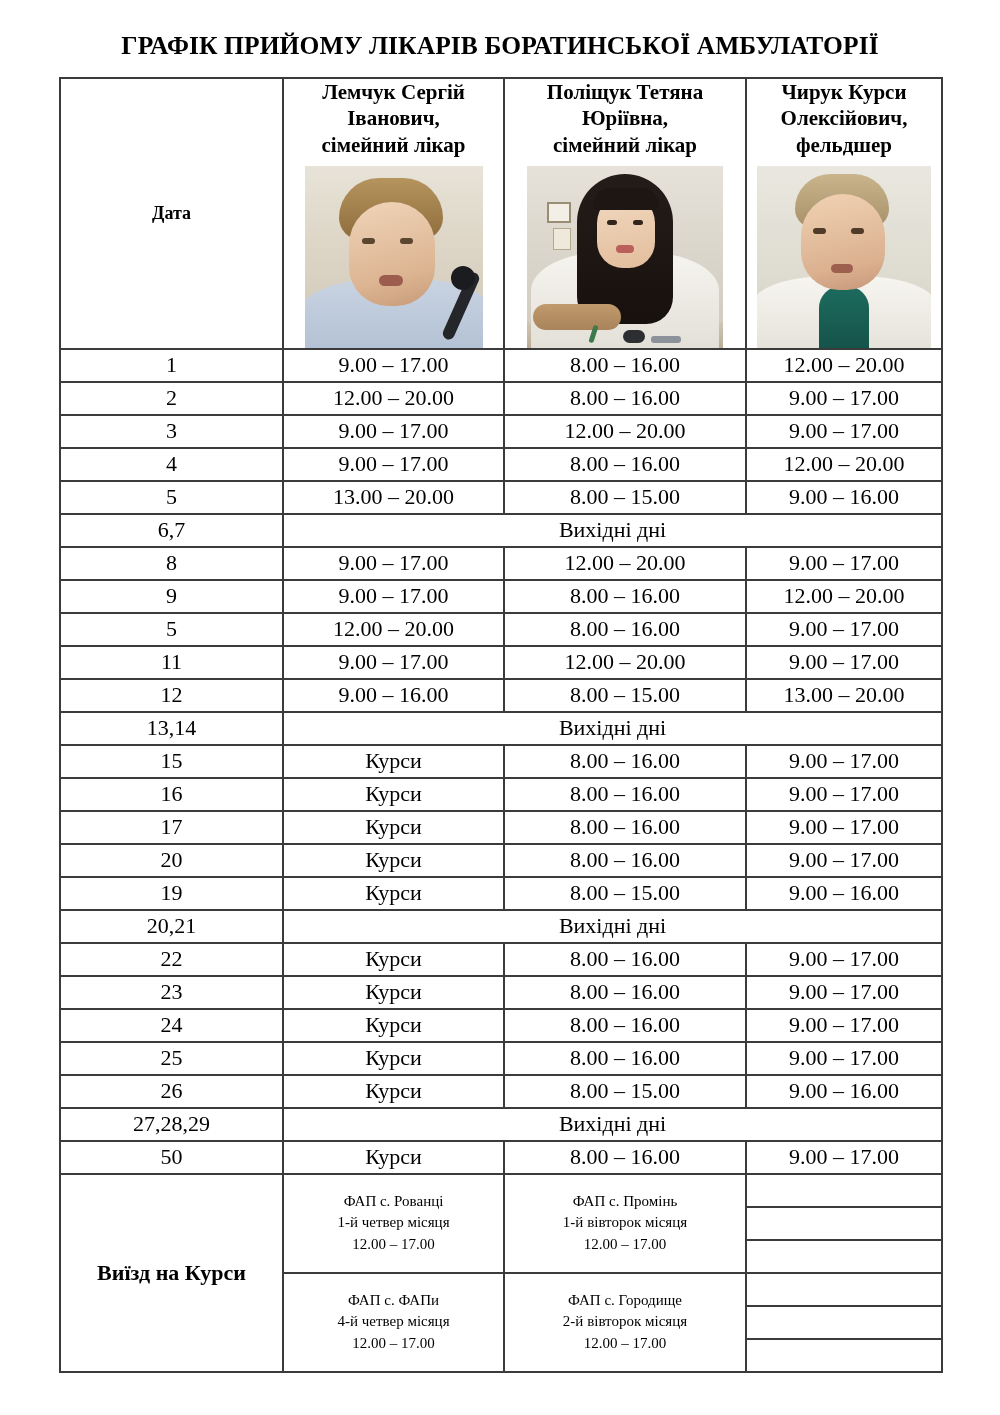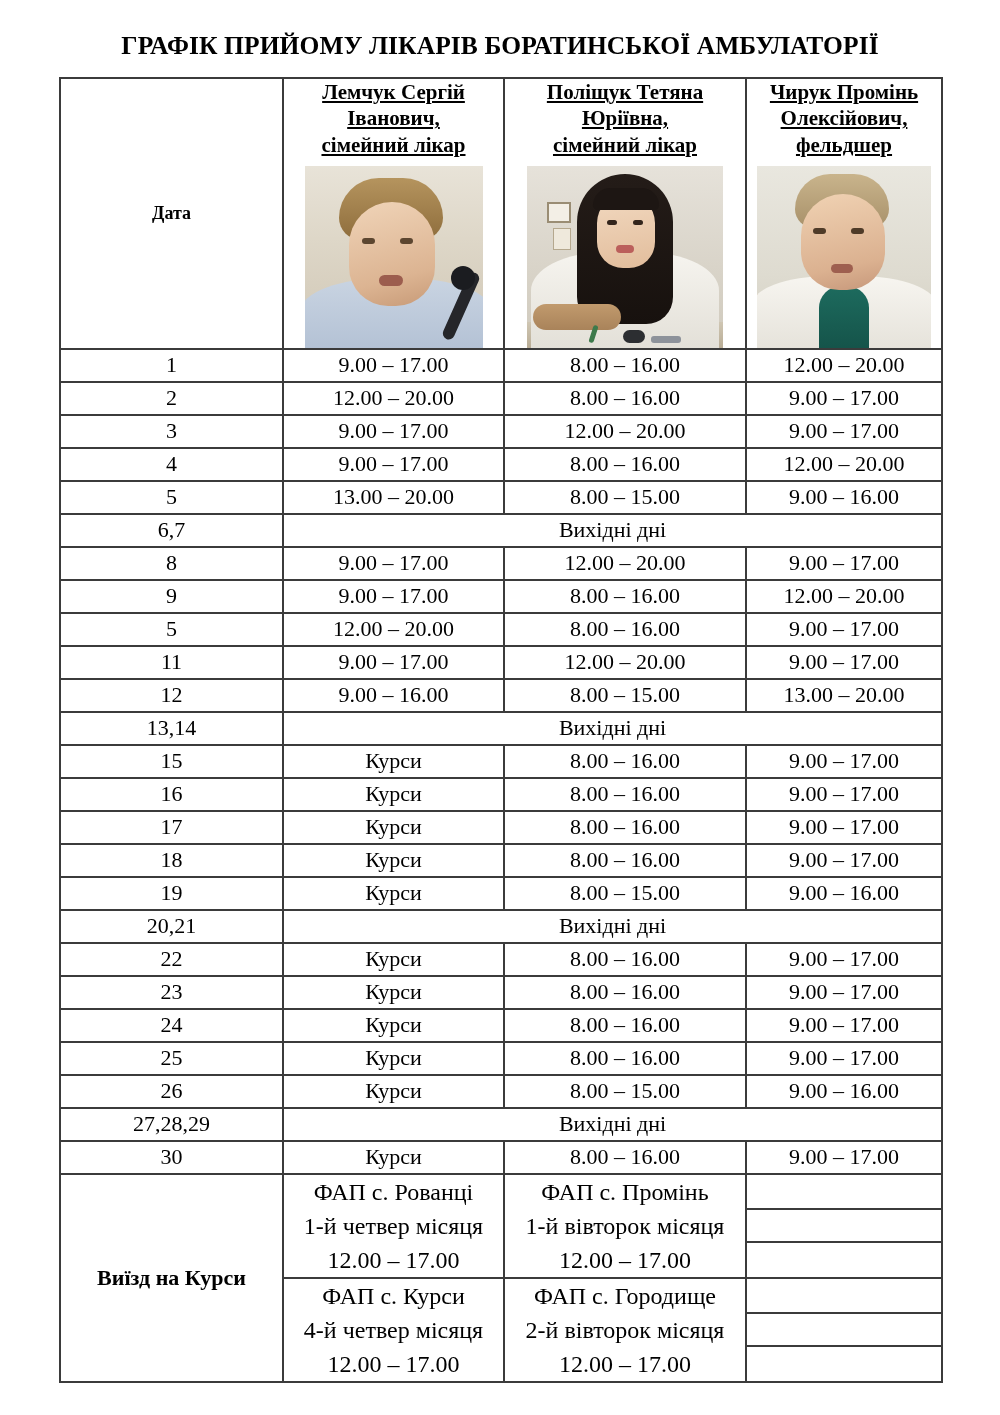--- a/index.html
+++ b/index.html
@@ -61,21 +61,20 @@
   }
 
   
   .hdr-date {
     font-weight: bold;
     font-size: 18px;
   }
   .hdr-doc {
     vertical-align: top;
     padding: 9px 4px 6px 4px;
-    text-decoration: underline;
   }
   .hdr-name {
     font-weight: bold;
     font-size: 21px;
     line-height: 1.27;
     margin-bottom: 7px;
   }
 
   
   .photo {
@@ -221,21 +220,21 @@
   .cell-day   { font-size: 22px; height: 30px; }
   .cell-time  { font-size: 22px; }
   .cell-off   { font-size: 22px; }
   .row-body td { height: 31px; }
 
   .fap-label {
     font-weight: bold;
     font-size: 22px;
   }
   .fap-cell {
-    font-size: 24px;
+    font-size: 15px;
     line-height: 1.42;
     padding: 4px 2px 5px 2px;
   }
   .fap-blank { padding: 0; }
   .fap-blank-line { height: 31px; border-bottom: 2px solid #3b3b3b; }
   .fap-blank-line:last-child { border-bottom: none; }
 </style>
 </head>
 <body>
 
@@ -285,21 +284,21 @@
                 <div class="eye l"></div>
                 <div class="eye r"></div>
                 <div class="mouth"></div>
                 <div class="arm"></div>
                 <div class="tool t1"></div>
                 <div class="tool t2"></div>
                 <div class="tool t3"></div>
               </div>
             </th>
             <th class="hdr-doc">
-              <div class="hdr-name"><span>Чирук Промінь Олексійович,</span><br><span>фельдшер</span></div>
+              <div class="hdr-name"><span>Чирук Курси Олексійович,</span><br><span>фельдшер</span></div>
               <div class="photo p3">
                 <div class="ph-bg"></div>
                 <div class="chair"></div>
                 <div class="coat"></div>
                 <div class="scrub"></div>
                 <div class="hair"></div>
                 <div class="face"></div>
                 <div class="eye l"></div>
                 <div class="eye r"></div>
                 <div class="mouth"></div>
@@ -386,21 +385,21 @@
             <td class="cell-time">8.00 – 16.00</td>
             <td class="cell-time">9.00 – 17.00</td>
           </tr>
           <tr class="row-body">
             <td class="cell-day">17</td>
             <td class="cell-time">Курси</td>
             <td class="cell-time">8.00 – 16.00</td>
             <td class="cell-time">9.00 – 17.00</td>
           </tr>
           <tr class="row-body">
-            <td class="cell-day">18</td>
+            <td class="cell-day">20</td>
             <td class="cell-time">Курси</td>
             <td class="cell-time">8.00 – 16.00</td>
             <td class="cell-time">9.00 – 17.00</td>
           </tr>
           <tr class="row-body">
             <td class="cell-day">19</td>
             <td class="cell-time">Курси</td>
             <td class="cell-time">8.00 – 15.00</td>
             <td class="cell-time">9.00 – 16.00</td>
           </tr>
@@ -436,21 +435,21 @@
             <td class="cell-day">26</td>
             <td class="cell-time">Курси</td>
             <td class="cell-time">8.00 – 15.00</td>
             <td class="cell-time">9.00 – 16.00</td>
           </tr>
           <tr class="row-body">
             <td class="cell-day">27,28,29</td>
             <td class="cell-off" colspan="3">Вихідні дні</td>
           </tr>
           <tr class="row-body">
-            <td class="cell-day">30</td>
+            <td class="cell-day">50</td>
             <td class="cell-time">Курси</td>
             <td class="cell-time">8.00 – 16.00</td>
             <td class="cell-time">9.00 – 17.00</td>
           </tr>
           <tr>
             <td class="fap-label" rowspan="2">Виїзд на Курси</td>
             <td class="fap-cell">
               <div>ФАП с. Рованці</div>
               <div>1-й четвер місяця</div>
               <div>12.00 – 17.00</div>
@@ -461,21 +460,21 @@
               <div>12.00 – 17.00</div>
             </td>
             <td class="fap-blank">
               <div class="fap-blank-line"></div>
               <div class="fap-blank-line"></div>
               <div class="fap-blank-line"></div>
             </td>
           </tr>
           <tr>
             <td class="fap-cell">
-              <div>ФАП с. Курси</div>
+              <div>ФАП с. ФАПи</div>
               <div>4-й четвер місяця</div>
               <div>12.00 – 17.00</div>
             </td>
             <td class="fap-cell">
               <div>ФАП с. Городище</div>
               <div>2-й вівторок місяця</div>
               <div>12.00 – 17.00</div>
             </td>
             <td class="fap-blank">
               <div class="fap-blank-line"></div>

